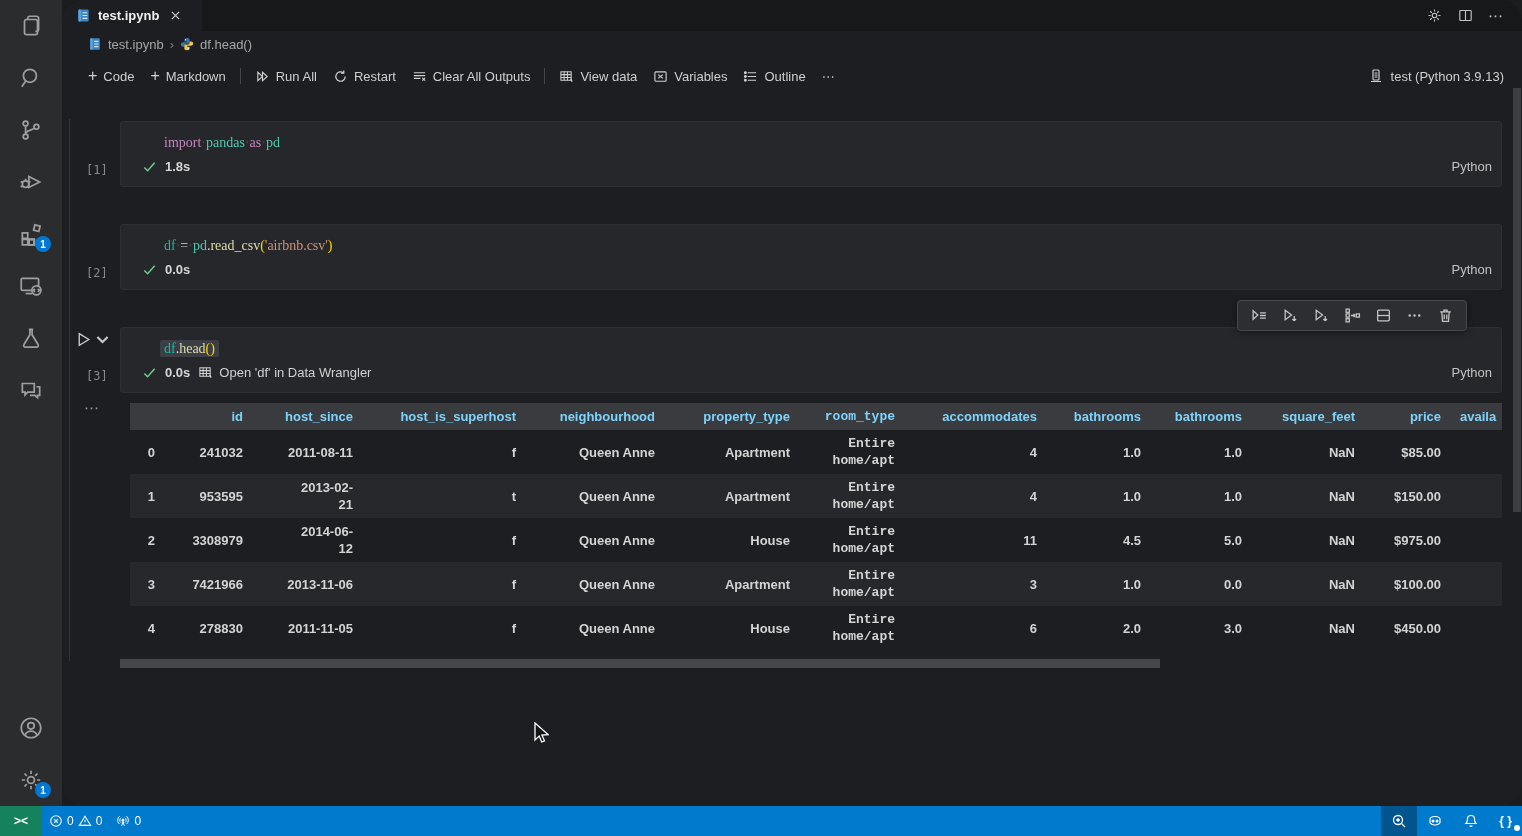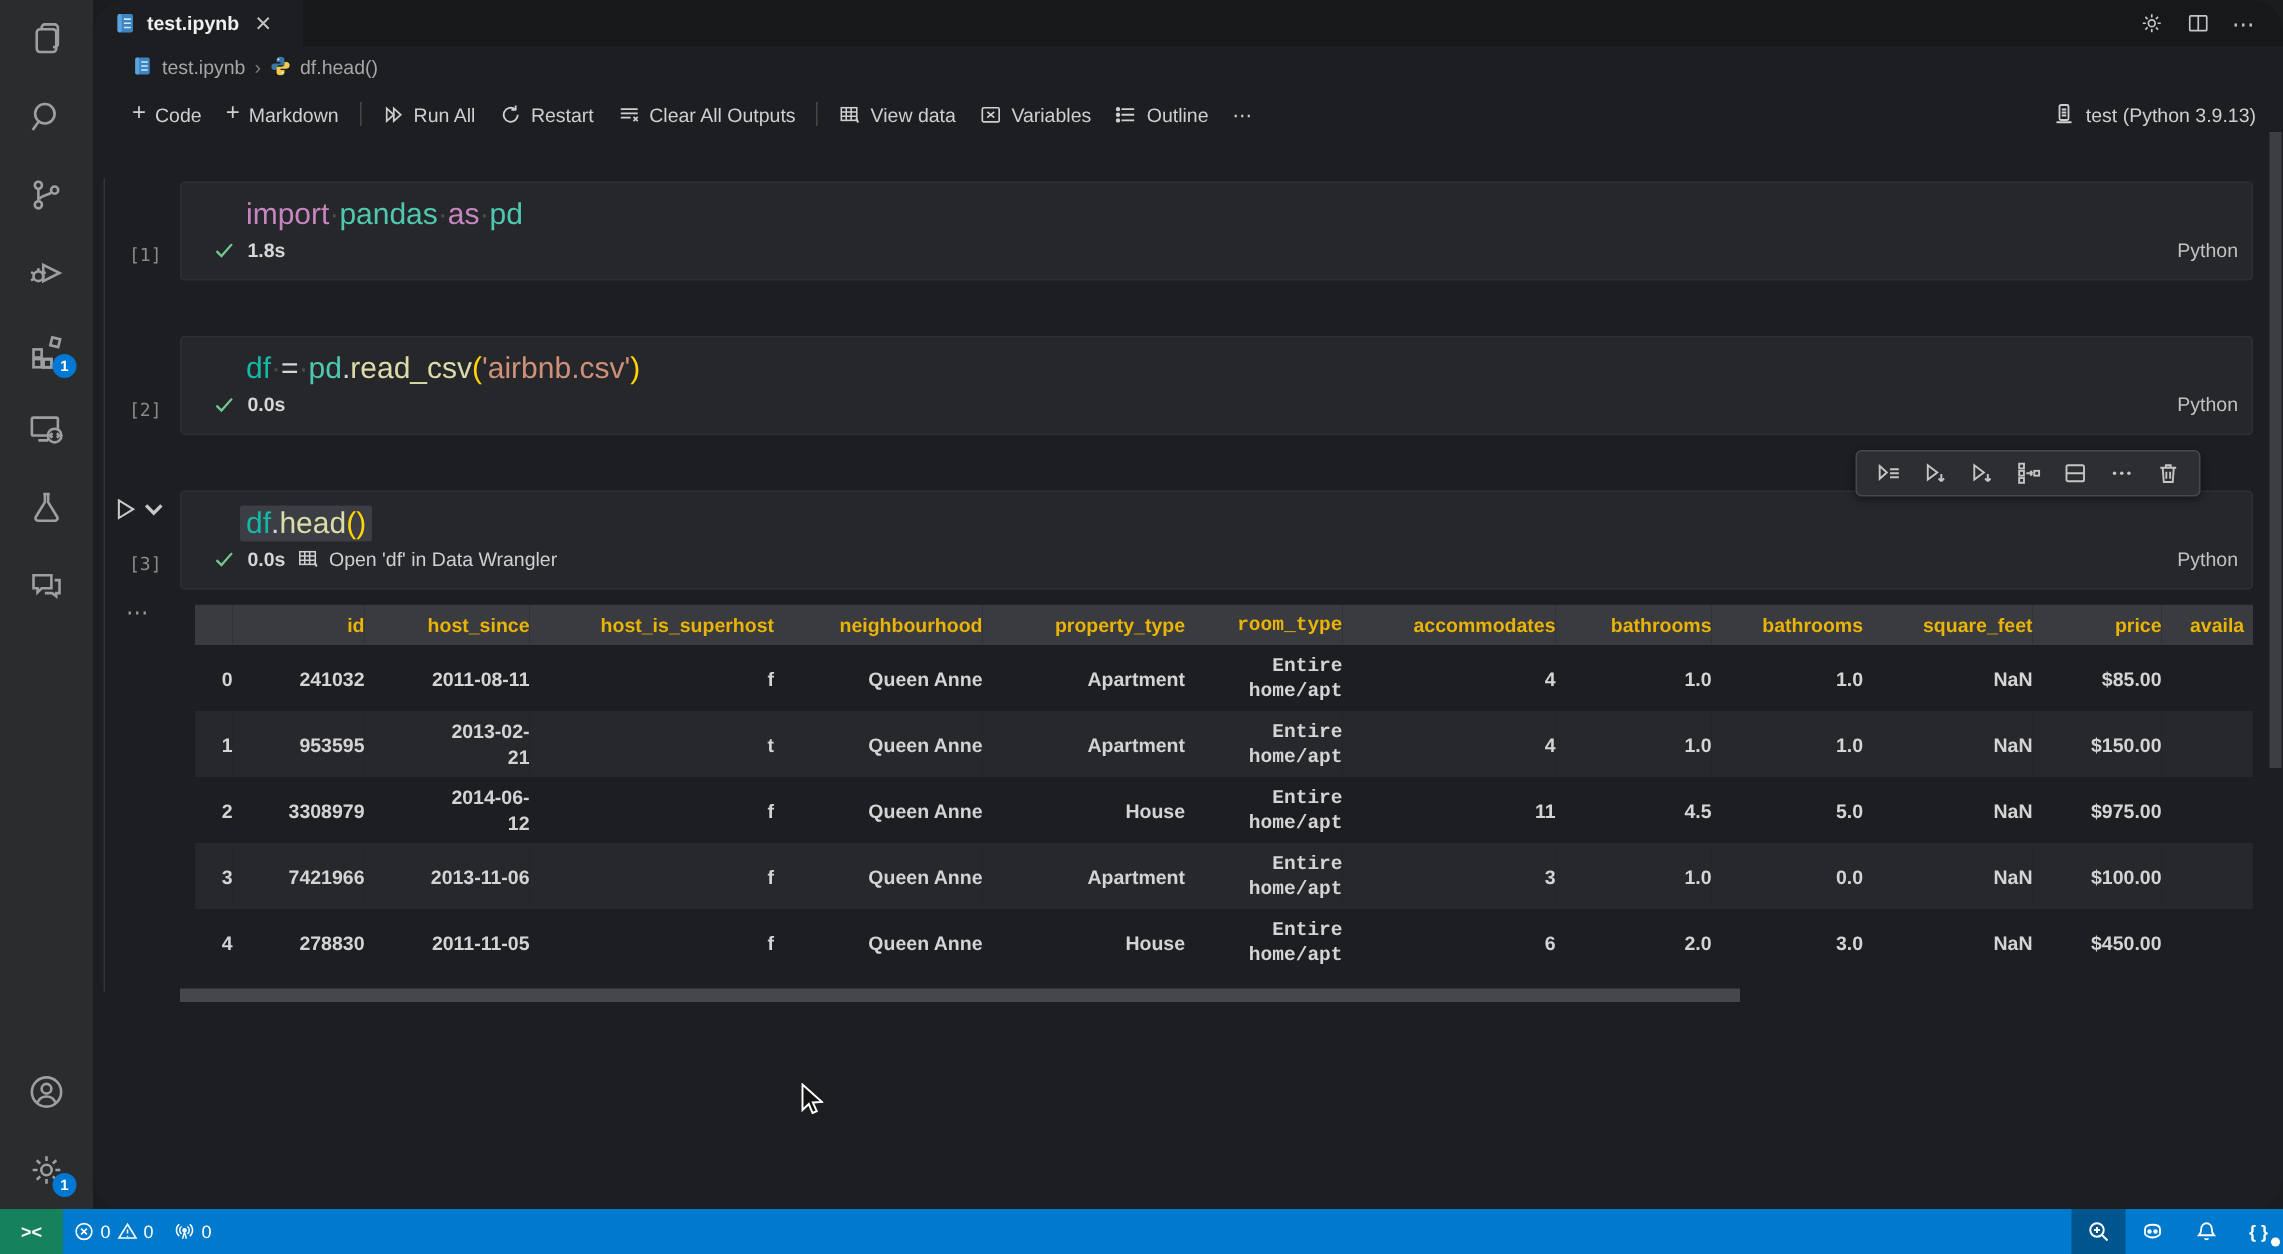--- a/index.html
+++ b/index.html
@@ -34,21 +34,21 @@
   .tb-plus { font-size:16px; line-height:1; color:#cfcfcf; }
   .tb-sep { width:1px; height:16px; background:#454545; margin:0 6px; }
   .tb-right { margin-left:auto; display:flex; align-items:center; gap:7px; cursor:pointer; }
   .tb-right svg { width:16px; height:16px; }
 
   
   .nb { position:relative; padding:26px 20px 0 58px; }
   .nb-vline { position:absolute; left:7px; top:24px; height:542px; width:1px; background:#333539; }
   .cell-row { position:relative; margin-bottom:37px; }
   .cell { background:#26272b; border:1px solid #2e2f33; border-radius:3px; min-height:66px; position:relative; }
-  .code-line { padding:11px 10px 4px 43px; font-family:Liberation Sans, sans-serif; font-size:20px; line-height:20px; white-space:pre; }
+  .code-line { padding:11px 10px 4px 43px; font-family:Liberation Serif, serif; font-size:14px; line-height:20px; white-space:pre; }
   .sel-box { background:#3b3e45; border-radius:2px; padding:1px 4px; margin-left:-4px; }
   .cell-status { display:flex; align-items:center; gap:8px; padding:2px 9px 8px 21px; font-size:13px; color:#cccccc; }
   .cell-status .time { font-weight:bold; color:#d6d6d6; }
   .check { width:15px; height:15px; color:#73c991; }
   .lang { margin-left:auto; color:#c2c2c2; }
   .exec { position:absolute; left:-34px; bottom:10px; font-family:"DejaVu Sans Mono", monospace; font-size:12px; color:#8a8a8a; }
   .run-ctl { position:absolute; left:-45px; top:4px; display:flex; align-items:center; gap:2px; color:#c8c8c8; cursor:pointer; }
   .run-ctl svg { width:17px; height:17px; }
   .extra-act { display:flex; gap:6px; cursor:pointer; color:#d0d0d0; }
   .extra-act svg { width:15px; height:15px; }
@@ -60,21 +60,21 @@
   
   .cell-toolbar { position:absolute; top:-27px; right:35px; height:31px; background:#2d2e32; border:1px solid #47484c; border-radius:4px; display:flex; align-items:center; gap:7px; padding:0 9px; z-index:4; box-shadow:0 2px 6px rgba(0,0,0,.4); }
   .ct-btn { width:24px; height:24px; display:flex; align-items:center; justify-content:center; color:#c5c5c5; border-radius:4px; cursor:pointer; }
   .ct-btn svg { width:17px; height:17px; }
 
   
   .out-row { position:relative; margin-bottom:0; }
   .out-more { position:absolute; left:-36px; top:-4px; color:#9b9b9b; font-size:15px; letter-spacing:2px; cursor:pointer; }
   .table-clip { margin-left:10px; width:1372px; overflow:hidden; }
   table.ot { border-collapse:collapse; table-layout:fixed; width:1372px; font-size:13px; }
-  .ot th { background:#3a3b3e; color:#eab308; font-weight:bold; text-align:right; padding:6px 0; line-height:15px; }
+  .ot th { background:#3a3b3e; color:#7dd3fc; font-weight:bold; text-align:right; padding:6px 0; line-height:15px; }
   .ot td { text-align:right; padding:5px 0; line-height:17px; color:#d4d4d4; font-weight:600; white-space:pre-line; }
   .ot tr.odd td { background:#27282c; }
   .ot th:nth-child(1), .ot td:nth-child(1) { width:25px; }
   .ot th:nth-child(2), .ot td:nth-child(2) { width:88px; }
   .ot th:nth-child(3), .ot td:nth-child(3) { width:110px; }
   .ot th:nth-child(4), .ot td:nth-child(4) { width:163px; }
   .ot th:nth-child(5), .ot td:nth-child(5) { width:139px;margin-top:12px; }
   .ot th:nth-child(6), .ot td:nth-child(6) { width:135px; }
   .ot th:nth-child(7), .ot td:nth-child(7) { width:105px;font-family:Liberation Mono, monospace; }
   .ot th:nth-child(8), .ot td:nth-child(8) { width:142px; }

